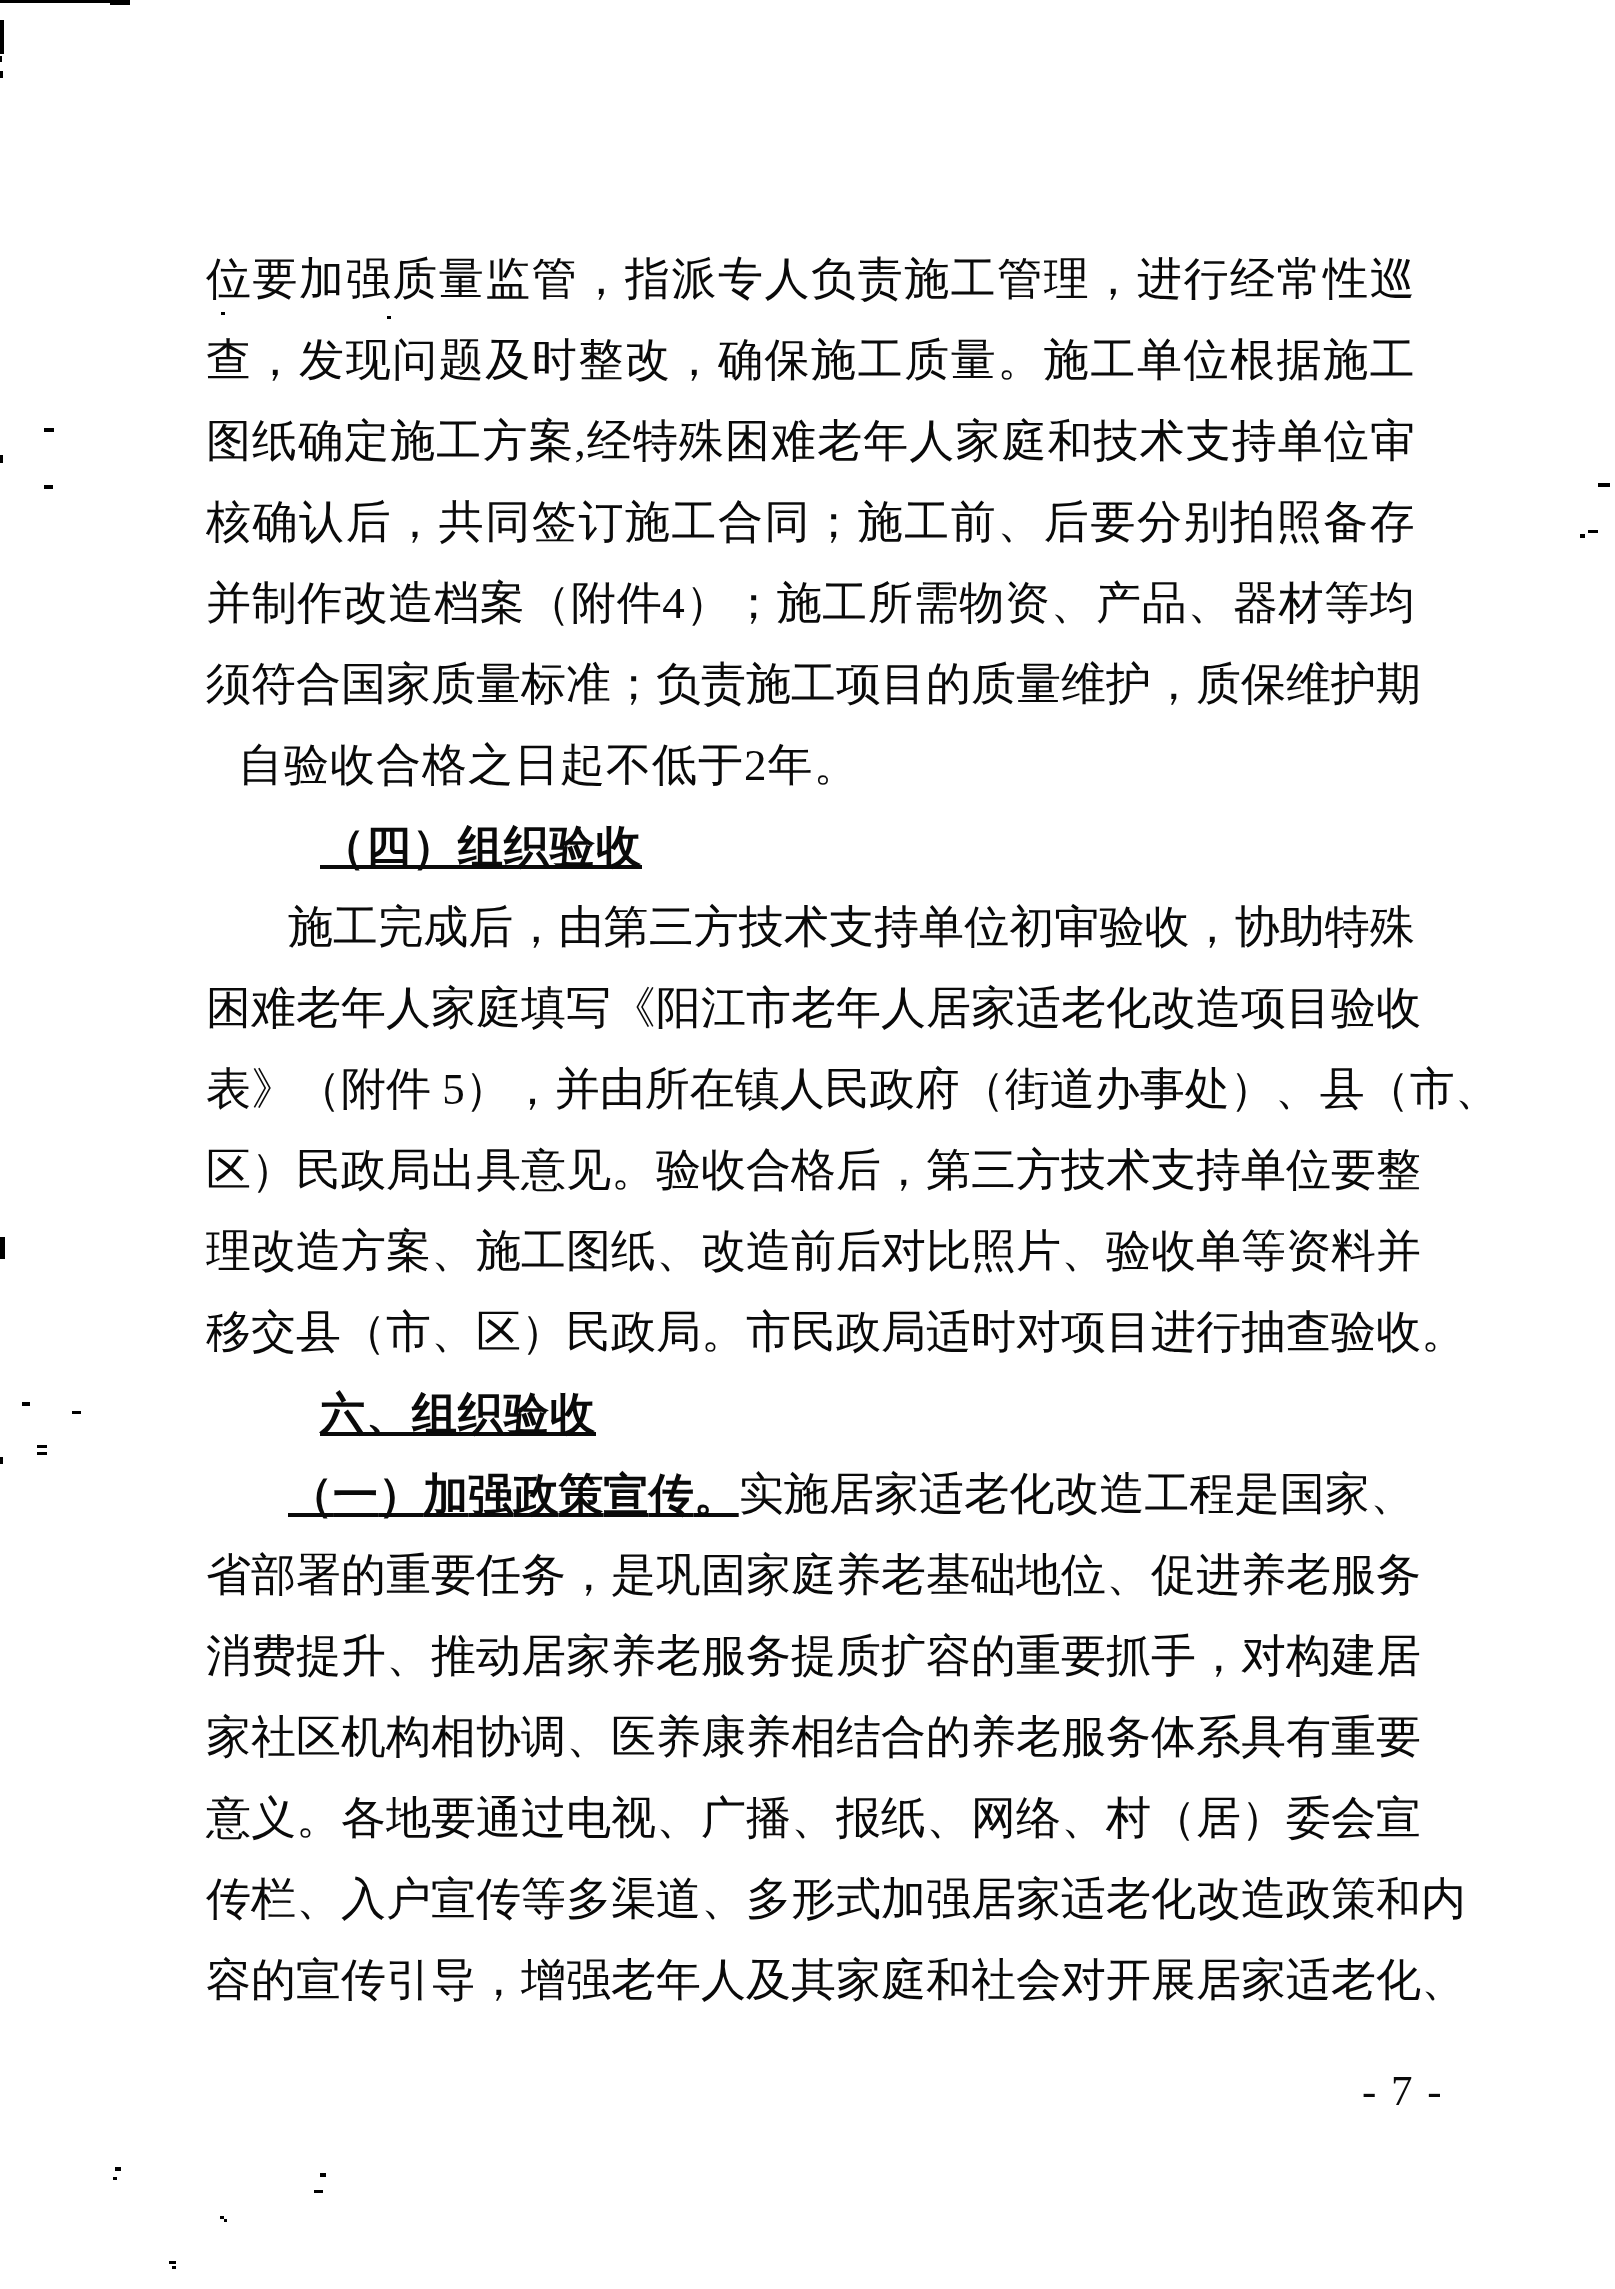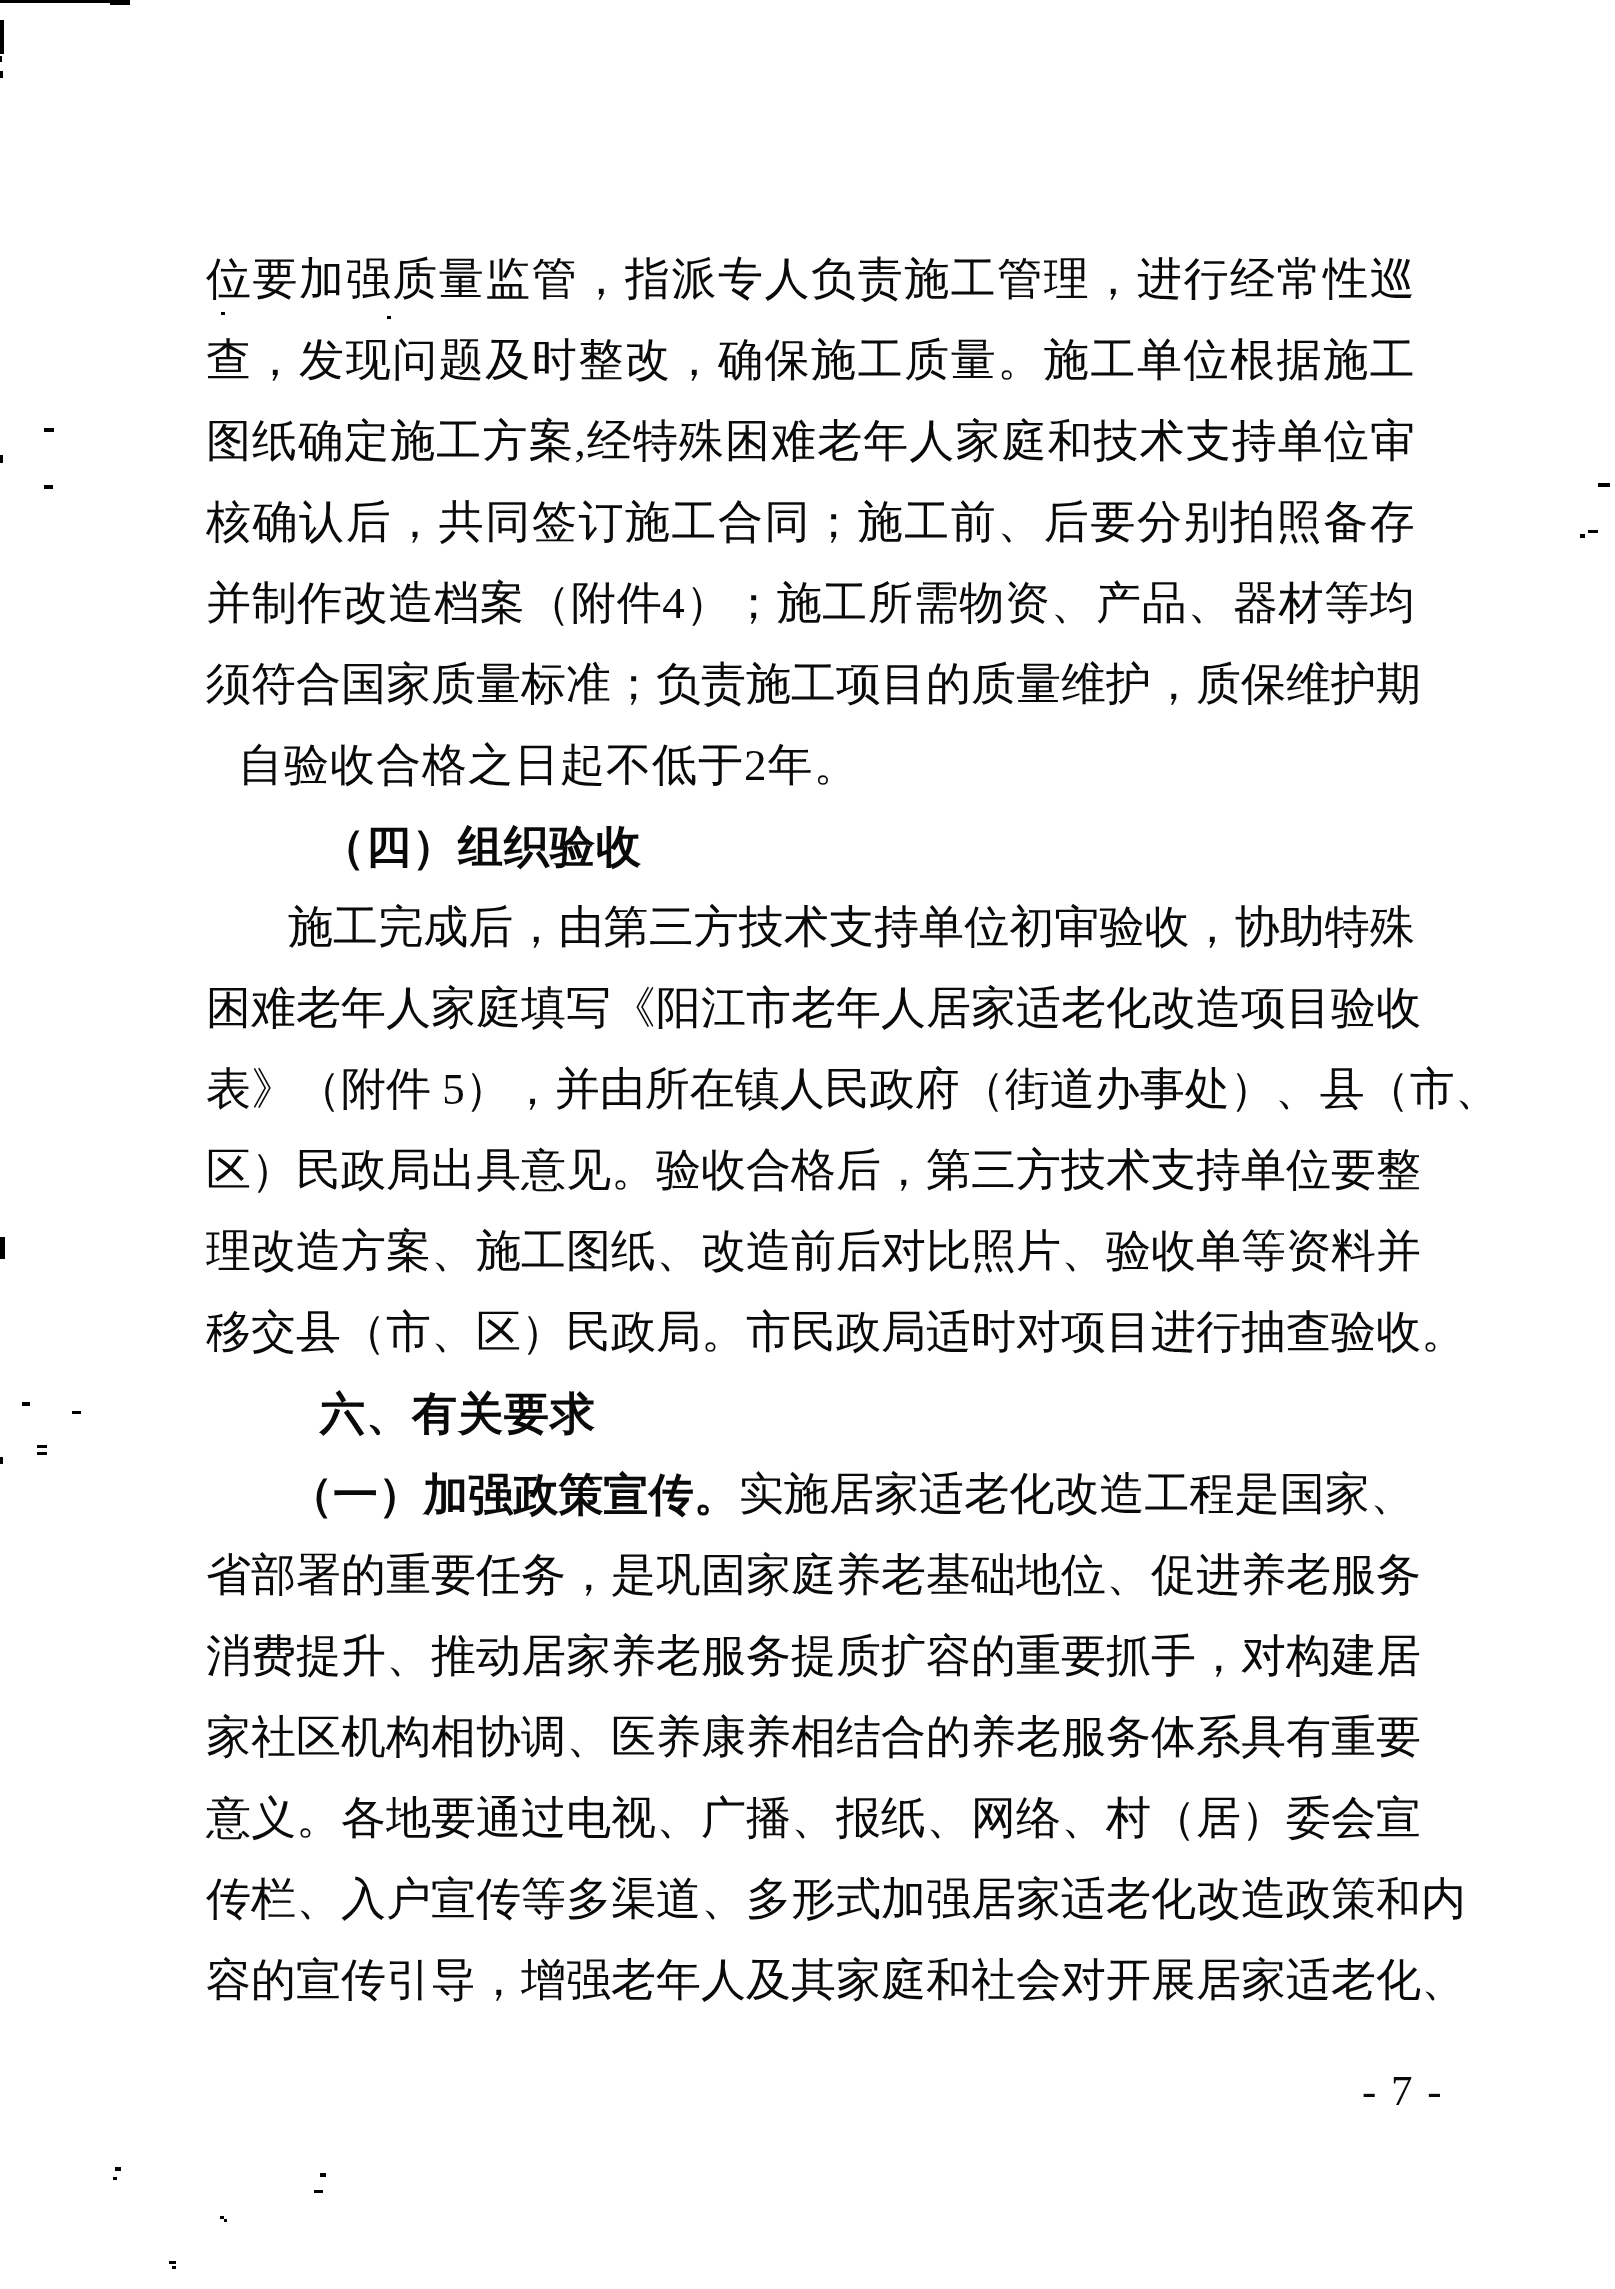--- a/index.html
+++ b/index.html
@@ -28,20 +28,21 @@
     overflow: visible;
   }
   
   .line.j { justify-content: space-between; }
   
   .line.ind { padding-left: 82px; }
   
   .line.hd, .line .b {
     font-family: "DejaVu Sans", "Liberation Sans", sans-serif;
     font-weight: bold;
+    text-decoration: underline;
   }
   .line.plain { letter-spacing: 1px; margin-left: 32px; }
   .page-number {
     position: absolute;
     left: 1362px;
     top: 2066px;
     font-size: 43px;
     letter-spacing: 2px;
     font-family: "Liberation Serif", "DejaVu Serif", serif;
     color: #0a0a0a;
@@ -92,21 +93,21 @@
     <div class="line j"><span>并</span><span>制</span><span>作</span><span>改</span><span>造</span><span>档</span><span>案</span><span>（</span><span>附</span><span>件</span><span>4</span><span>）</span><span>；</span><span>施</span><span>工</span><span>所</span><span>需</span><span>物</span><span>资</span><span>、</span><span>产</span><span>品</span><span>、</span><span>器</span><span>材</span><span>等</span><span>均</span></div>
     <div class="line j"><span>须</span><span>符</span><span>合</span><span>国</span><span>家</span><span>质</span><span>量</span><span>标</span><span>准</span><span>；</span><span>负</span><span>责</span><span>施</span><span>工</span><span>项</span><span>目</span><span>的</span><span>质</span><span>量</span><span>维</span><span>护</span><span>，</span><span>质</span><span>保</span><span>维</span><span>护</span><span>期</span></div>
     <div class="line plain">自验收合格之日起不低于2年。</div>
     <div class="line plain ind hd">（四）组织验收</div>
     <div class="line j ind"><span>施</span><span>工</span><span>完</span><span>成</span><span>后</span><span>，</span><span>由</span><span>第</span><span>三</span><span>方</span><span>技</span><span>术</span><span>支</span><span>持</span><span>单</span><span>位</span><span>初</span><span>审</span><span>验</span><span>收</span><span>，</span><span>协</span><span>助</span><span>特</span><span>殊</span></div>
     <div class="line j"><span>困</span><span>难</span><span>老</span><span>年</span><span>人</span><span>家</span><span>庭</span><span>填</span><span>写</span><span>《</span><span>阳</span><span>江</span><span>市</span><span>老</span><span>年</span><span>人</span><span>居</span><span>家</span><span>适</span><span>老</span><span>化</span><span>改</span><span>造</span><span>项</span><span>目</span><span>验</span><span>收</span></div>
     <div class="line j"><span>表</span><span>》</span><span>（</span><span>附</span><span>件</span><span> </span><span>5</span><span>）</span><span>，</span><span>并</span><span>由</span><span>所</span><span>在</span><span>镇</span><span>人</span><span>民</span><span>政</span><span>府</span><span>（</span><span>街</span><span>道</span><span>办</span><span>事</span><span>处</span><span>）</span><span>、</span><span>县</span><span>（</span><span>市</span><span>、</span></div>
     <div class="line j"><span>区</span><span>）</span><span>民</span><span>政</span><span>局</span><span>出</span><span>具</span><span>意</span><span>见</span><span>。</span><span>验</span><span>收</span><span>合</span><span>格</span><span>后</span><span>，</span><span>第</span><span>三</span><span>方</span><span>技</span><span>术</span><span>支</span><span>持</span><span>单</span><span>位</span><span>要</span><span>整</span></div>
     <div class="line j"><span>理</span><span>改</span><span>造</span><span>方</span><span>案</span><span>、</span><span>施</span><span>工</span><span>图</span><span>纸</span><span>、</span><span>改</span><span>造</span><span>前</span><span>后</span><span>对</span><span>比</span><span>照</span><span>片</span><span>、</span><span>验</span><span>收</span><span>单</span><span>等</span><span>资</span><span>料</span><span>并</span></div>
     <div class="line j"><span>移</span><span>交</span><span>县</span><span>（</span><span>市</span><span>、</span><span>区</span><span>）</span><span>民</span><span>政</span><span>局</span><span>。</span><span>市</span><span>民</span><span>政</span><span>局</span><span>适</span><span>时</span><span>对</span><span>项</span><span>目</span><span>进</span><span>行</span><span>抽</span><span>查</span><span>验</span><span>收</span><span>。</span></div>
-    <div class="line plain ind hd">六、有关要求</div>
+    <div class="line plain ind hd">六、组织验收</div>
     <div class="line j ind"><span class="b">（</span><span class="b">一</span><span class="b">）</span><span class="b">加</span><span class="b">强</span><span class="b">政</span><span class="b">策</span><span class="b">宣</span><span class="b">传</span><span class="b">。</span><span>实</span><span>施</span><span>居</span><span>家</span><span>适</span><span>老</span><span>化</span><span>改</span><span>造</span><span>工</span><span>程</span><span>是</span><span>国</span><span>家</span><span>、</span></div>
     <div class="line j"><span>省</span><span>部</span><span>署</span><span>的</span><span>重</span><span>要</span><span>任</span><span>务</span><span>，</span><span>是</span><span>巩</span><span>固</span><span>家</span><span>庭</span><span>养</span><span>老</span><span>基</span><span>础</span><span>地</span><span>位</span><span>、</span><span>促</span><span>进</span><span>养</span><span>老</span><span>服</span><span>务</span></div>
     <div class="line j"><span>消</span><span>费</span><span>提</span><span>升</span><span>、</span><span>推</span><span>动</span><span>居</span><span>家</span><span>养</span><span>老</span><span>服</span><span>务</span><span>提</span><span>质</span><span>扩</span><span>容</span><span>的</span><span>重</span><span>要</span><span>抓</span><span>手</span><span>，</span><span>对</span><span>构</span><span>建</span><span>居</span></div>
     <div class="line j"><span>家</span><span>社</span><span>区</span><span>机</span><span>构</span><span>相</span><span>协</span><span>调</span><span>、</span><span>医</span><span>养</span><span>康</span><span>养</span><span>相</span><span>结</span><span>合</span><span>的</span><span>养</span><span>老</span><span>服</span><span>务</span><span>体</span><span>系</span><span>具</span><span>有</span><span>重</span><span>要</span></div>
     <div class="line j"><span>意</span><span>义</span><span>。</span><span>各</span><span>地</span><span>要</span><span>通</span><span>过</span><span>电</span><span>视</span><span>、</span><span>广</span><span>播</span><span>、</span><span>报</span><span>纸</span><span>、</span><span>网</span><span>络</span><span>、</span><span>村</span><span>（</span><span>居</span><span>）</span><span>委</span><span>会</span><span>宣</span></div>
     <div class="line j"><span>传</span><span>栏</span><span>、</span><span>入</span><span>户</span><span>宣</span><span>传</span><span>等</span><span>多</span><span>渠</span><span>道</span><span>、</span><span>多</span><span>形</span><span>式</span><span>加</span><span>强</span><span>居</span><span>家</span><span>适</span><span>老</span><span>化</span><span>改</span><span>造</span><span>政</span><span>策</span><span>和</span><span>内</span></div>
     <div class="line j"><span>容</span><span>的</span><span>宣</span><span>传</span><span>引</span><span>导</span><span>，</span><span>增</span><span>强</span><span>老</span><span>年</span><span>人</span><span>及</span><span>其</span><span>家</span><span>庭</span><span>和</span><span>社</span><span>会</span><span>对</span><span>开</span><span>展</span><span>居</span><span>家</span><span>适</span><span>老</span><span>化</span><span>、</span></div>
   </div>
 
   <div class="page-number">- 7 -</div>

